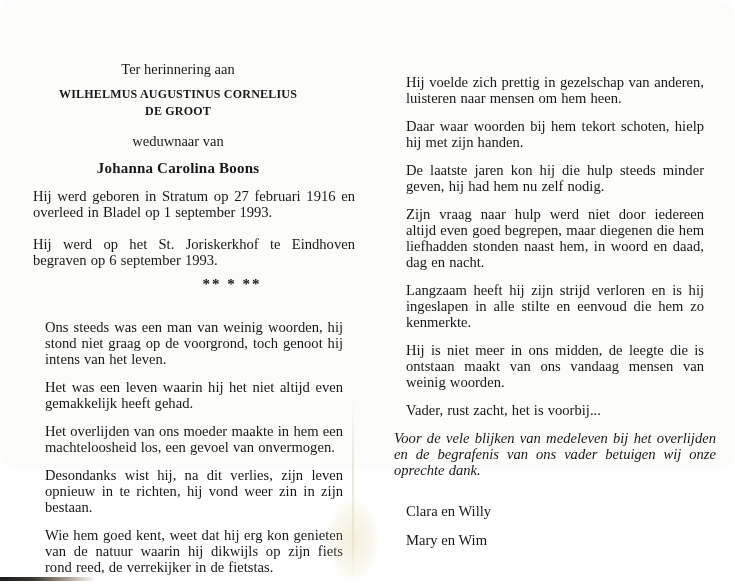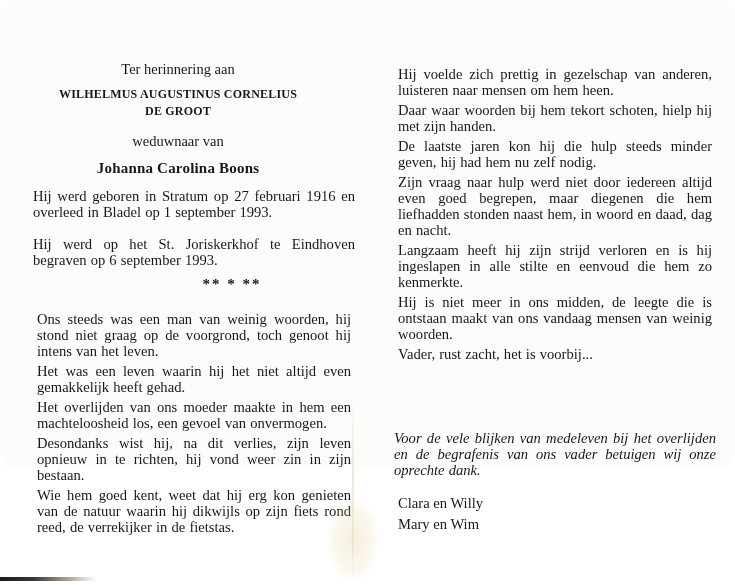--- a/index.html
+++ b/index.html
@@ -49,21 +49,21 @@
   .separator{
     top:276px;
     font-size:15px;font-weight:bold;letter-spacing:2px;
     text-align:center;
     transform:translateX(38px);
   }
   .body-left{top:307px;}
   .body-right{top:62px;}
   .thanks{top:430px;font-style:italic;}
   .signatures{top:491px;font-size:14.6px;line-height:16.5px;}
-  .para p, .sig-line{margin:4px;}
+  .para p, .sig-line{margin:12px;}
   
   .streak{
     position:absolute;left:0;top:577px;width:96px;height:4px;
     background:linear-gradient(to right,#1b1b1b 0%,#3a3632 35%,#8a8178 60%,#c9c0b4 80%,rgba(255,255,255,0) 100%);
   }
   .stain{
     position:absolute;left:328px;top:500px;width:50px;height:80px;
     background:radial-gradient(ellipse at center,rgba(225,200,140,.30) 0%,rgba(230,210,160,.16) 55%,rgba(255,255,255,0) 75%);
     filter:blur(1px);
   }

